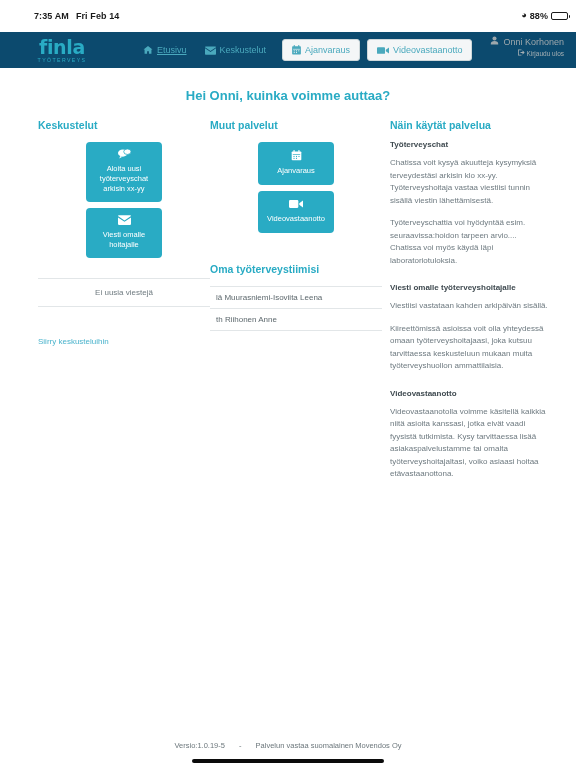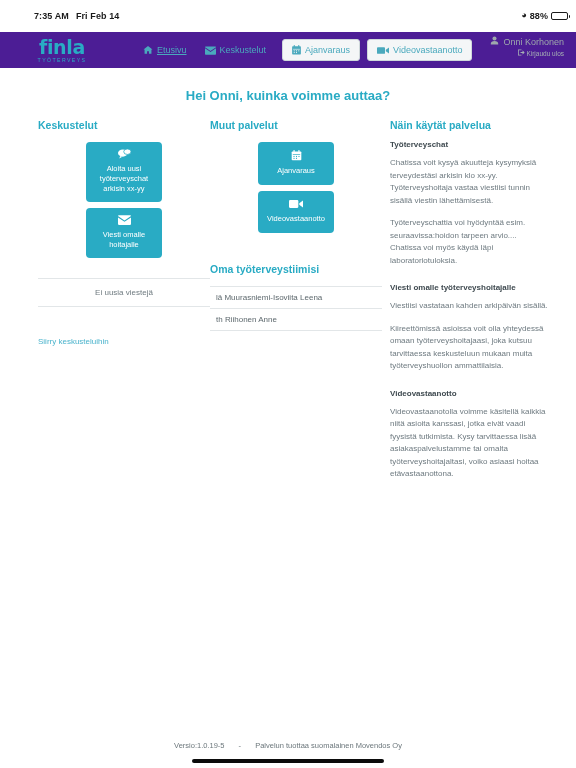--- a/index.html
+++ b/index.html
@@ -43,21 +43,21 @@
     right: -3px; top: 2px;
     width: 1.5px; height: 3px;
     background: #1a1a1a;
     border-radius: 0 1px 1px 0;
   }
   .battery-fill { height: 100%; background: #1a1a1a; border-radius: 0.5px; }
 
   
   .appheader {
     height: 36px;
-    background: #4c1d95;
+    background: #0c4a6e;
     display: flex;
     align-items: center;
     padding: 0 10px 0 18px;
     position: relative;
   }
   .logo-wrap { width: 88px; display: flex; flex-direction: column; align-items: center; }
   .logo-main {
     font-family: "DejaVu Sans", sans-serif;
     font-size: 19px;
     font-weight: bold;
@@ -423,16 +423,16 @@
       <div class="guide-sub spaced">Videovastaanotto</div>
       <div class="guide-p">Videovastaanotolla voimme käsitellä kaikkia niitä asioita kanssasi, jotka eivät vaadi fyysistä tutkimista. Kysy tarvittaessa lisää asiakaspalvelustamme tai omalta työterveyshoitajaltasi, voiko asiaasi hoitaa etävastaanottona.</div>
     </div>
   </div>
 
 </div>
 
 <div class="footer">
   <span>Versio:1.0.19-5</span>
   <span>-</span>
-  <span>Palvelun tuottaa suomalainen Movendos Oy</span>
+  <span>Palvelun vastaa suomalainen Movendos Oy</span>
 </div>
 
 <div class="home-indicator"></div>
 
 </body></html>

